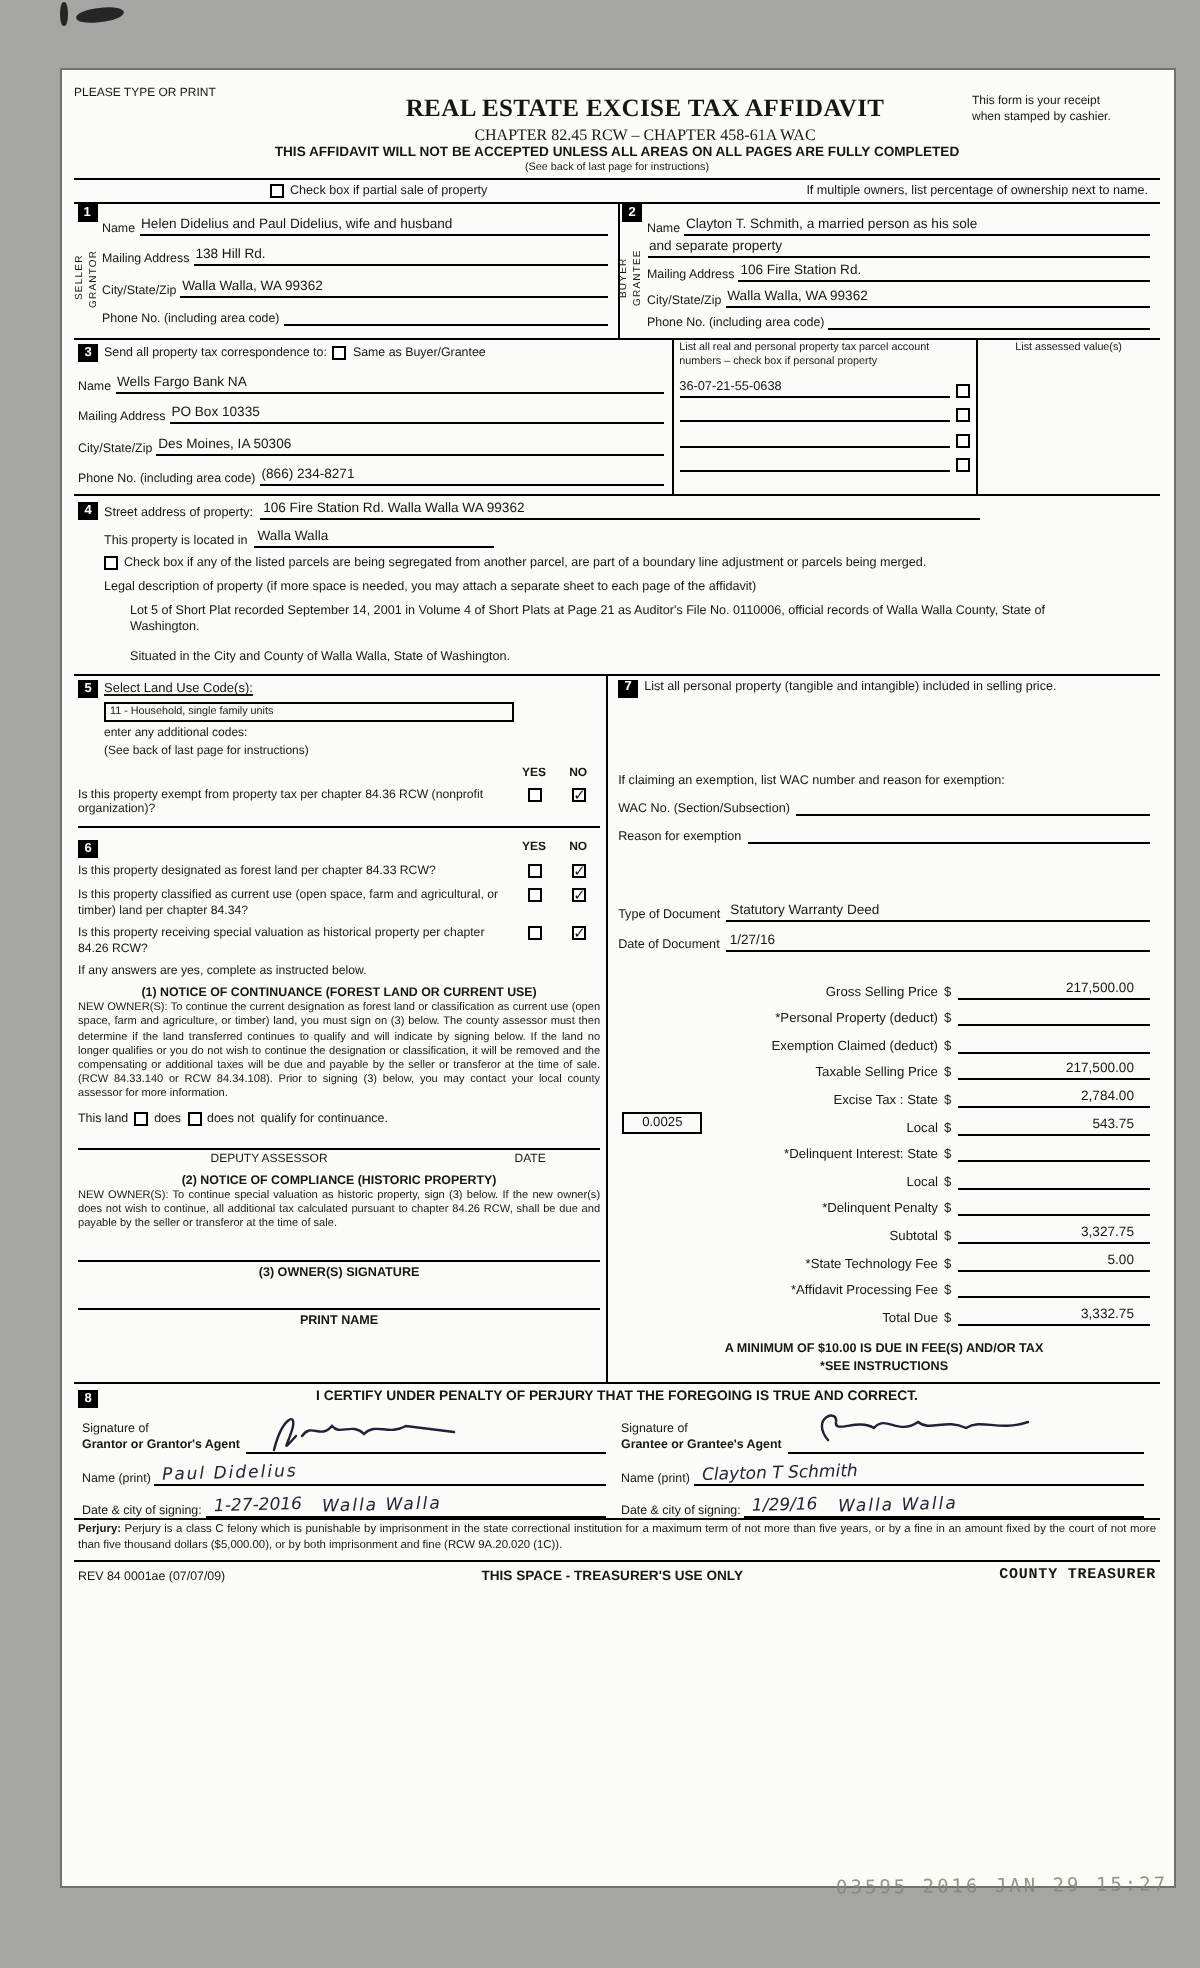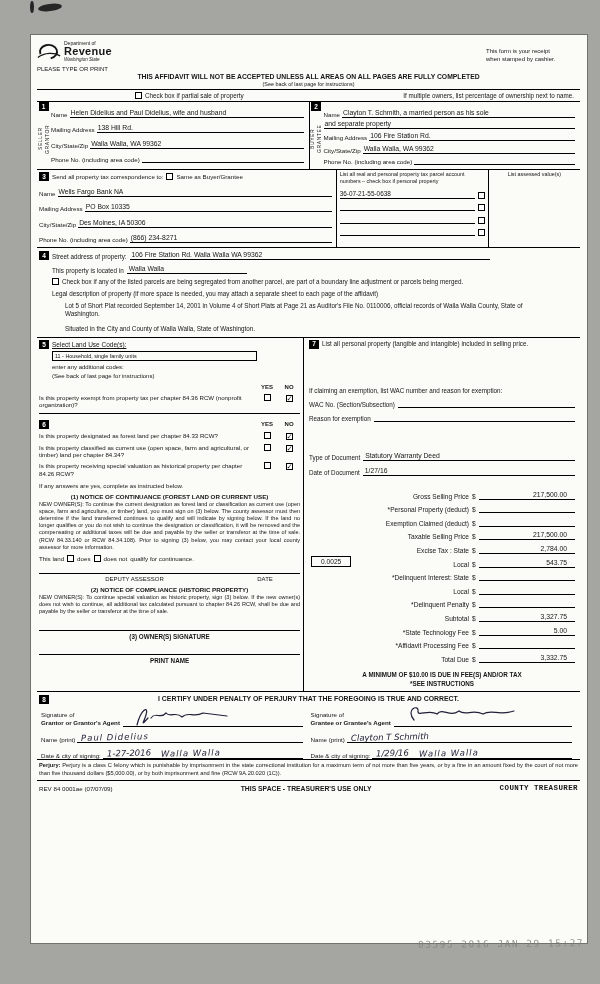--- a/index.html
+++ b/index.html
@@ -148,34 +148,25 @@
 </head>
 <body>
 
 <div class="speck s1"></div>
 <div class="speck s2"></div>
 
 <div class="paper">
 
   <div class="hdr">
     <div class="hdr-left">
-      <div class="logo-row">
-        <svg class="logo-mark" viewBox="0 0 28 24">
-          <path d="M4 15 A 10 8 0 1 1 16 20" fill="none" stroke="#151515" stroke-width="2.2"></path>
-          <path d="M1 19 C 9 13, 20 13, 27 17" fill="none" stroke="#151515" stroke-width="1.6"></path>
-        </svg>
-        <div class="logo-text">
-          <div class="dept">Department of</div>
-          <div class="rev">Revenue</div>
-          <div class="wa">Washington State</div>
-        </div>
-      </div>
       <div class="type-print">PLEASE TYPE OR PRINT</div>
     </div>
     <div class="hdr-center">
+      <div class="title">REAL ESTATE EXCISE TAX AFFIDAVIT</div>
+      <div class="subtitle">CHAPTER 82.45 RCW – CHAPTER 458-61A WAC</div>
     </div>
     <div class="hdr-right">
       <div>This form is your receipt</div>
       <div>when stamped by cashier.</div>
     </div>
   </div>
   <div class="warning">THIS AFFIDAVIT WILL NOT BE ACCEPTED UNLESS ALL AREAS ON ALL PAGES ARE FULLY COMPLETED</div>
   <div class="see-back-c">(See back of last page for instructions)</div>
 
   <div class="partial-row">

